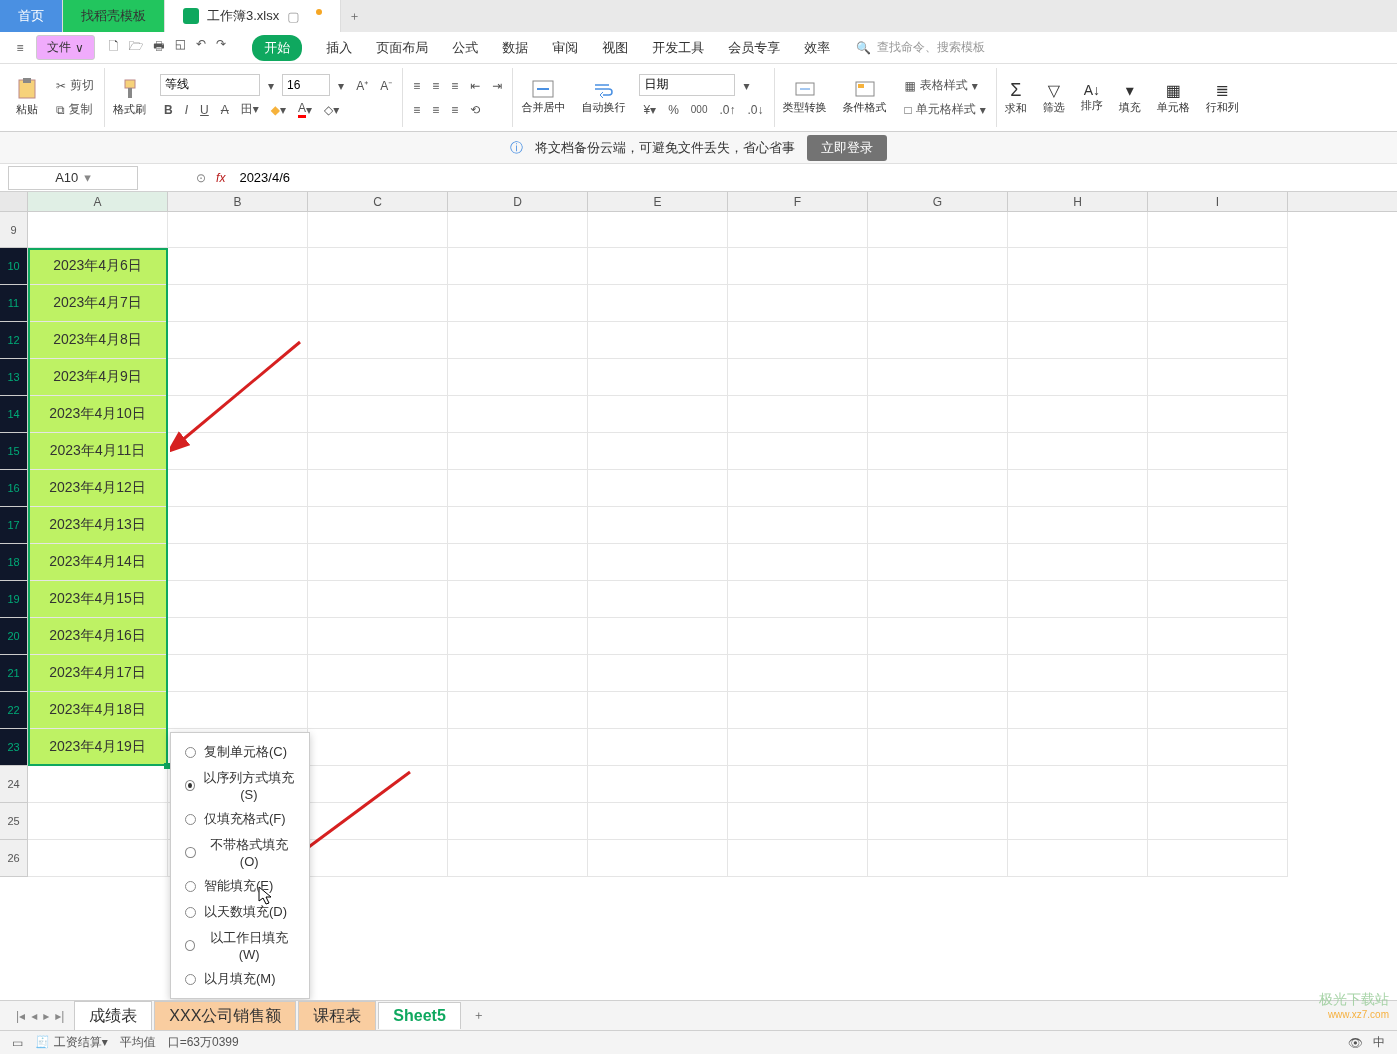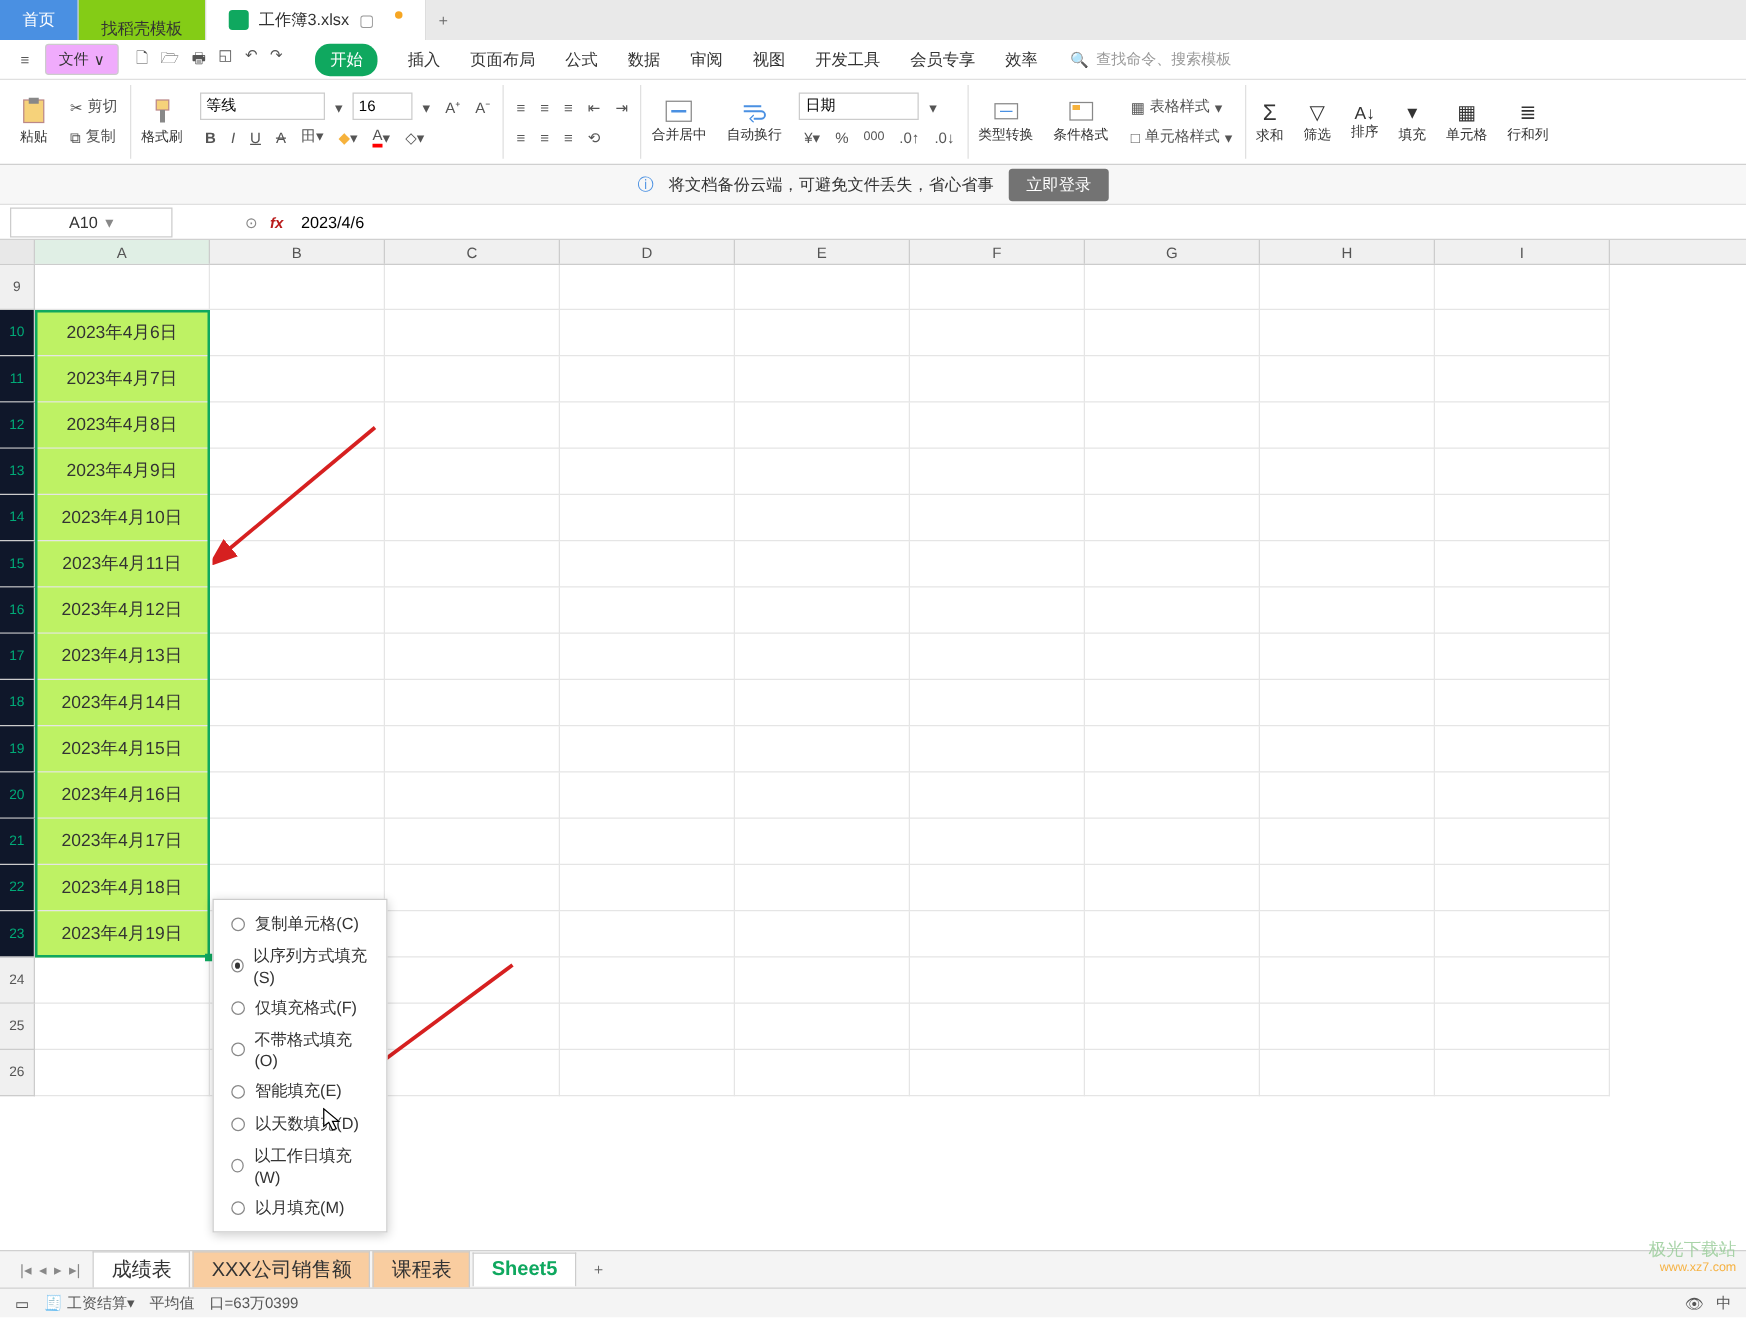--- a/index.html
+++ b/index.html
@@ -2,21 +2,21 @@
 <html><head>
 <meta charset="utf-8">
 <style>
 * { box-sizing: border-box; margin: 0; padding: 0; font-family: "Microsoft YaHei", Arial, sans-serif; }
 body { width: 1397px; height: 1054px; background: #fff; overflow: hidden; font-size: 12px; color: #333; position: relative; }
 
 
 .title-tabs { height: 32px; background: #e9e9e9; display: flex; align-items: stretch; }
 .title-tab { display: flex; align-items: center; padding: 0 18px; font-size: 13px; border-right: 1px solid #ddd; position: relative; cursor: pointer; }
 .title-tab.home { background: #4a90e2; color: #fff; }
-.title-tab.doke { background: #84cc16; align-items: flex-end; }
+.title-tab.doke { background: #22c55e; }
 .title-tab.active-doc { background: #fff; }
 .doc-icon { width: 16px; height: 16px; background: #0fa85f; border-radius: 3px; margin-right: 8px; display: inline-block; }
 .tab-addons { margin-left: 8px; display: flex; gap: 8px; color: #999; }
 .tab-plus { width: 28px; display: flex; align-items: center; justify-content: center; color: #666; cursor: pointer; }
 .unsaved-dot { width: 6px; height: 6px; background: #f6a623; border-radius: 50%; margin-left: 8px; }
 
 
 .menu-bar { height: 32px; background: #fff; border-bottom: 1px solid #e0e0e0; display: flex; align-items: center; padding: 0 10px; gap: 6px; }
 .menu-icon { width: 20px; height: 20px; display: flex; align-items: center; justify-content: center; color: #555; cursor: pointer; }
 .file-btn { background: #f0abfc; padding: 3px 10px; border: 1px solid #ccc; border-radius: 3px; display: flex; align-items: center; gap: 4px; cursor: pointer; }
@@ -41,21 +41,21 @@
 
 
 .notif-bar { height: 32px; background: #f7f7f7; border-bottom: 1px solid #e0e0e0; display: flex; align-items: center; justify-content: center; gap: 12px; font-size: 13px; }
 .login-btn { background: #737373; color: #fff; padding: 4px 14px; border-radius: 3px; cursor: pointer; }
 
 
 .formula-bar { height: 28px; border-bottom: 1px solid #d0d0d0; display: flex; align-items: center; }
 .name-box { width: 130px; height: 24px; border: 1px solid #ccc; margin: 0 8px; text-align: center; font-size: 13px; display: flex; align-items: center; justify-content: center; gap: 6px; }
 .name-dd { color: #888; }
 .fx-area { display: flex; align-items: center; gap: 10px; margin-left: 50px; }
-.fx-icon { color: #b91c1c; font-style: italic; cursor: pointer; font-weight: bold; }
+.fx-icon { color: #b91c1c; font-style: italic; cursor: pointer; }
 .formula-input { border: none; outline: none; font-size: 13px; width: 800px; padding: 2px 4px; }
 
 
 .grid-wrap { position: relative; height: calc(100% - 32px - 32px - 68px - 32px - 28px - 30px - 24px); overflow: hidden; }
 .col-headers { display: flex; height: 20px; background: #f0f0f0; border-bottom: 1px solid #ccc; }
 .corner { width: 28px; border-right: 1px solid #ccc; background: #e8e8e8; }
 .col-h { border-right: 1px solid #ccc; text-align: center; font-size: 12px; line-height: 20px; color: #555; }
 .col-h.A { width: 140px; background: #e0efe5; }
 .col-h.other { width: 140px; }
 .grid-body { position: relative; }
@@ -554,21 +554,21 @@
   </svg>
   <svg class="arrow" style="left:260px; top:570px;" width="160" height="120">
     <defs>
         <marker id="ah2" markerWidth="10" markerHeight="10" refX="2" refY="3" orient="auto">
           <path d="M0,0 L0,6 L8,3 z" fill="#d62020"></path>
         </marker>
       </defs>
     <line x1="150" y1="10" x2="15" y2="110" stroke="#d62020" stroke-width="3" marker-end="url(#ah2)"></line>
   </svg>
 
-  <div class="context-menu" style="left:170px; top:527px;" id="ctx">
+  <div class="context-menu" style="left:170px; top:540px;text-align:center;" id="ctx">
   <div class="ctx-item">
     <span class="radio "></span>
     <span>复制单元格(C)</span>
   </div>
   <div class="ctx-item">
     <span class="radio on"></span>
     <span>以序列方式填充(S)</span>
   </div>
   <div class="ctx-item">
     <span class="radio "></span>

